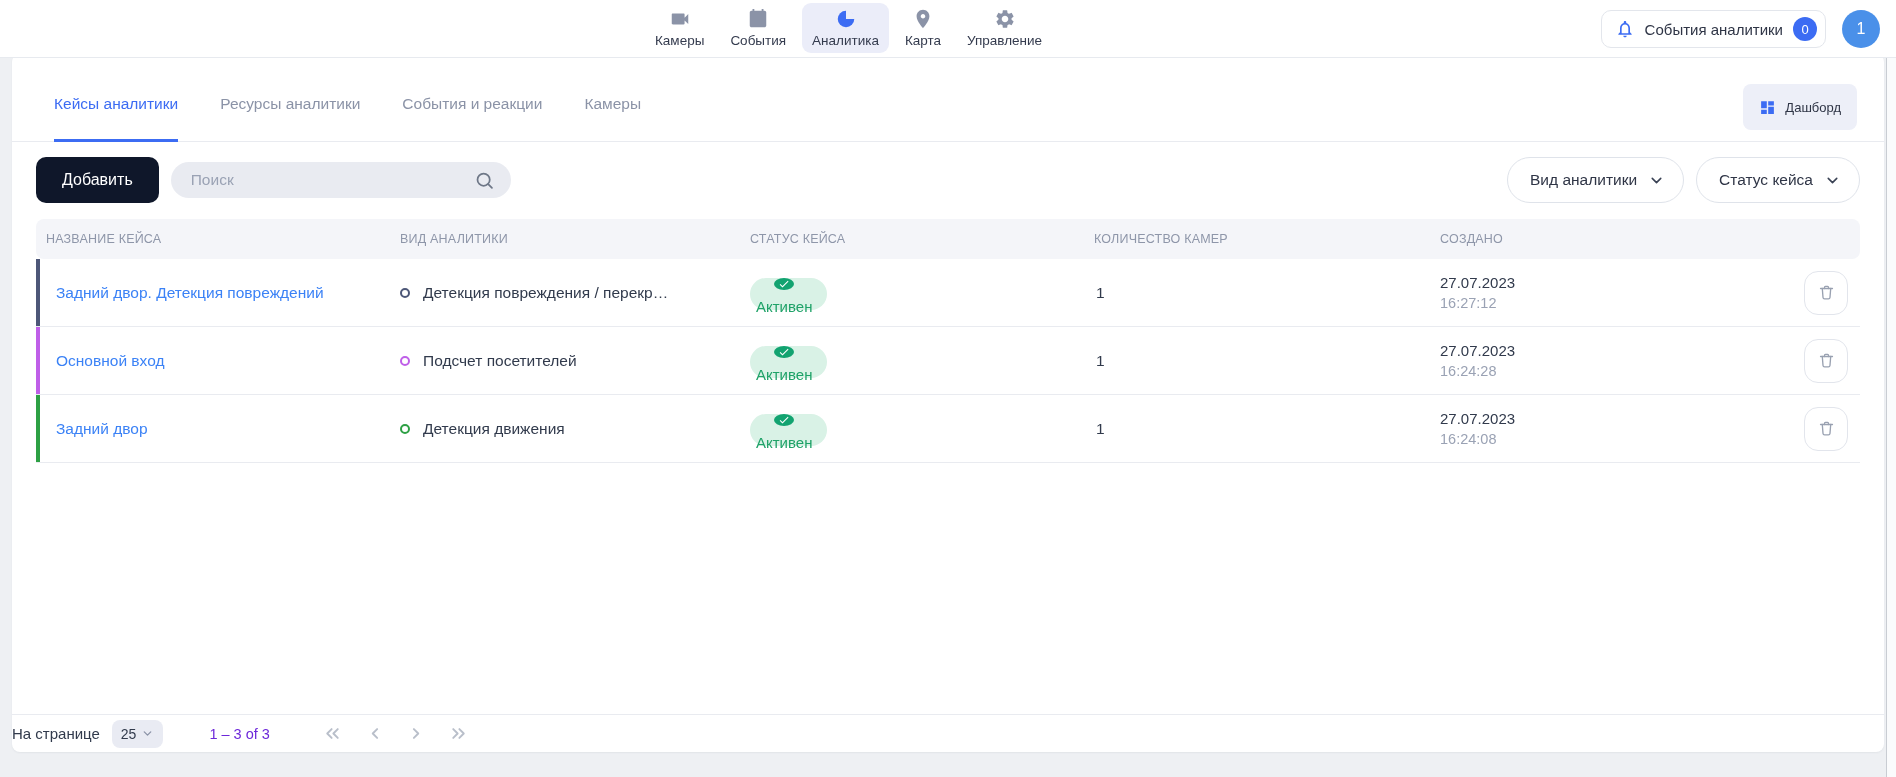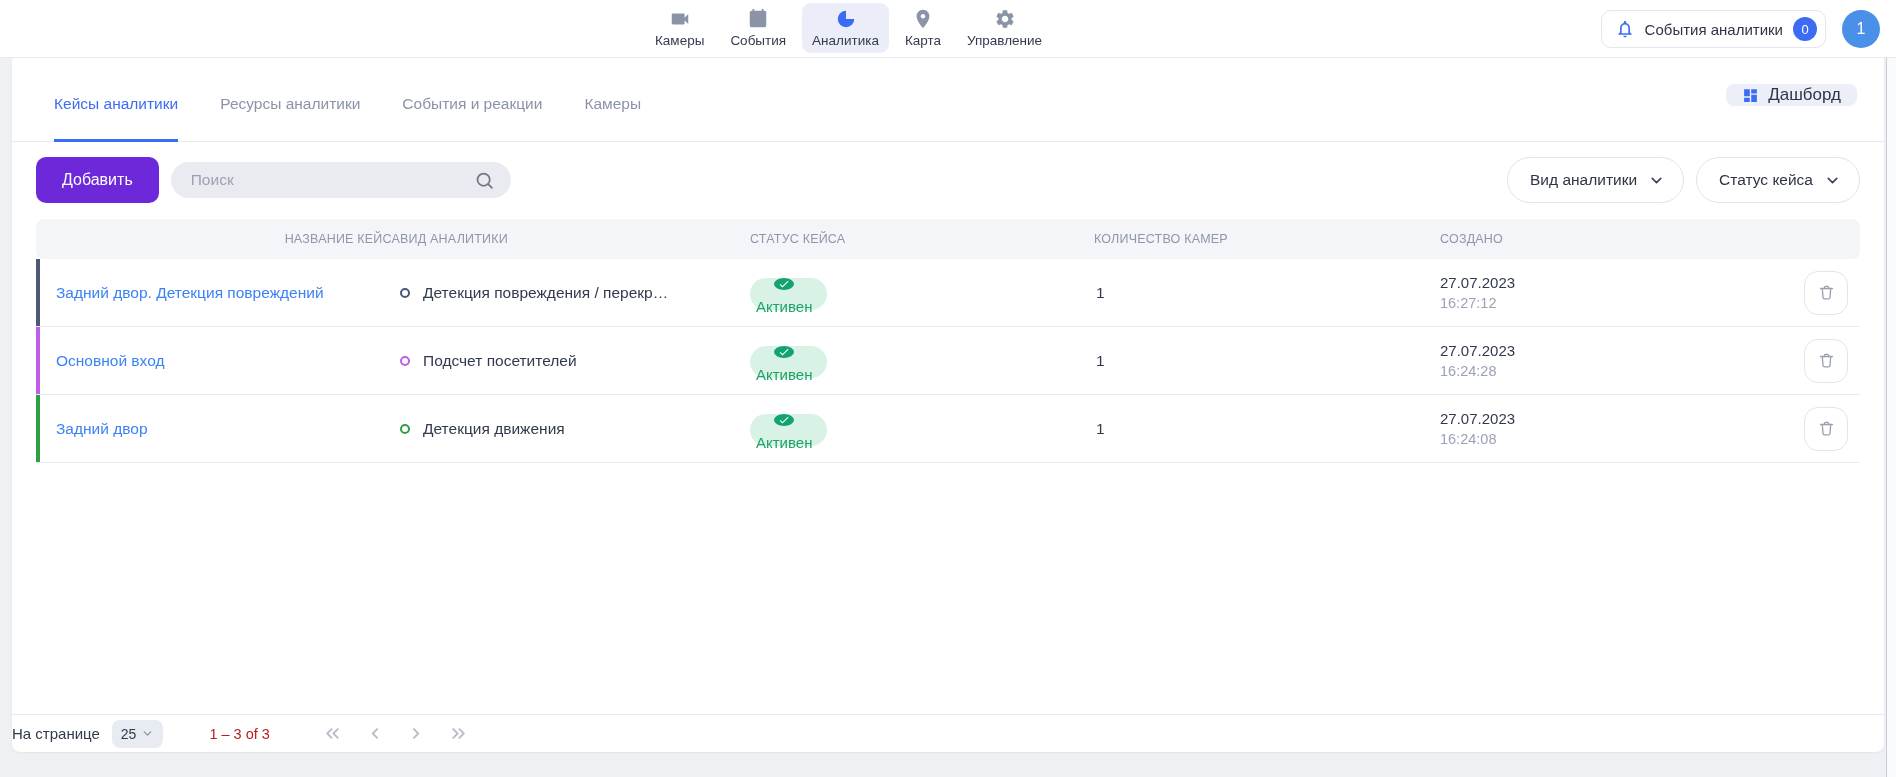--- a/index.html
+++ b/index.html
@@ -24,43 +24,43 @@
 
   
   .card { position:absolute; left:12px; top:54px; width:1872px; height:698px; background:#fff;
     border-radius:8px; display:flex; flex-direction:column; box-shadow:0 1px 2px rgba(40,50,70,.06); }
 
   .tabs-row { height:88px; display:flex; align-items:center; padding:14px 0 0 42px;
     border-bottom:1px solid #e9ebf0; position:relative; }
   .tab { height:100%; display:flex; align-items:center; margin-right:42px; font-size:15.5px;
     color:#8b93a7; cursor:pointer; border-bottom:3px solid transparent; position:relative; top:1px; }
   .tab.active { color:#3c6cf3; border-bottom-color:#3c6cf3; }
-  .dashboard-btn { position:absolute; right:27px; top:30px; height:22px; padding:0 16px;
+  .dashboard-btn { position:absolute; right:27px; top:30px; height:46px; padding:0 16px;
     display:flex; align-items:center; gap:9px; background:#edeff8; border:none; border-radius:8px;
-    font-size:17px; color:#2f3546; cursor:pointer; font-family:inherit; }
+    font-size:13px; color:#2f3546; cursor:pointer; font-family:inherit; }
 
   
   .toolbar { display:flex; align-items:center; margin:15px 24px 0 24px; gap:12px; }
-  .add-btn { height:46px; padding:0 26px; background:#6d28d9; color:#fff; border:none;
+  .add-btn { height:46px; padding:0 26px; background:#0f172a; color:#fff; border:none;
     border-radius:10px; font-size:16px; cursor:pointer; font-family:inherit; }
   .search-box { width:340px; height:36px; background:#e9ebf1; border-radius:23px;
     display:flex; align-items:center; padding:0 16px 0 20px; }
   .search-box input { flex:1; border:none; outline:none; background:transparent; font-size:15.5px;
     color:#313a4c; font-family:inherit; }
   .search-box input::placeholder { color:#9aa2b4; }
   .tb-spacer { flex:1; }
   .filter-btn { height:46px; padding:0 18px 0 22px; display:flex; align-items:center; gap:11px;
     background:#fff; border:1px solid #dfe3ea; border-radius:23px; font-size:15.5px; color:#2f3546;
     cursor:pointer; font-family:inherit; }
 
   
   .table { margin:16px 24px 0 24px; }
   .thead, .trow { display:grid; grid-template-columns:364px 350px 344px 346px 244px 1fr; align-items:center; }
   .thead { height:40px; background:#f4f5f9; border-radius:8px; color:#8e96a9; font-size:12.5px; letter-spacing:.2px; }
-  .thead .hcell:first-child { padding-left:10px;text-align:right; }
+  .thead .hcell:first-child { padding-left:10px; }
   .trow { height:68px; border-bottom:1px solid #e9ebf0; position:relative; }
   .trow::before { content:""; position:absolute; left:0; top:0; bottom:0; width:4px; background:var(--accent,#4d5778); }
   .cell-name { padding-left:20px; font-size:15.5px; color:#3b82f6; }
   .cell-type { display:flex; align-items:center; gap:13px; font-size:15.5px; color:#313a4c; }
   .type-dot { width:10px; height:10px; border-radius:50%; border:2px solid var(--accent,#4d5778); flex:none; }
   .status-badge { display:inline-flex; align-items:center; gap:8px; height:32px; padding:0 15px 0 6px;
     background:#d9f2e6; border-radius:16px; font-size:15px; color:#1fa268;flex-direction:column; }
   .status-check { width:20px; height:20px; border-radius:50%; background:#12a370;
     display:flex; align-items:center; justify-content:center; }
   .cell-cameras { font-size:15.5px; color:#313a4c; padding-left:2px; }
@@ -70,21 +70,21 @@
   .trash-btn { width:44px; height:44px; border:1px solid #e2e5ec; border-radius:14px; background:#fff;
     display:flex; align-items:center; justify-content:center; cursor:pointer; }
 
   
   .card-spacer { flex:1; }
   .card-footer { height:38px; border-top:1px solid #e9ebf0; display:flex; align-items:center;
     justify-content:flex-start; padding-right:24px; }
   .pp-label { font-size:15px; color:#313a4c; }
   .pp-pill { margin-left:12px; height:28px; padding:0 9px; background:#e9ebf3; border-radius:8px;
     display:flex; align-items:center; gap:5px; font-size:14px; color:#313a4c; cursor:pointer; }
-  .range-text { margin-left:46px; font-size:14.5px; color:#b91c1c; }
+  .range-text { margin-left:46px; font-size:14.5px; color:#6d28d9; }
   .pager { margin-left:52px; display:flex; align-items:center; gap:20px; }
   .pager .pbtn { width:22px; height:22px; display:flex; align-items:center; justify-content:center; cursor:pointer; }
 
   
   .scroll-strip { position:absolute; right:0; top:58px; bottom:0; width:10px; background:#fafbfc;
     border-left:1px solid #c9cdd3; z-index:9; }
 </style>
 </head>
 <body>
 

